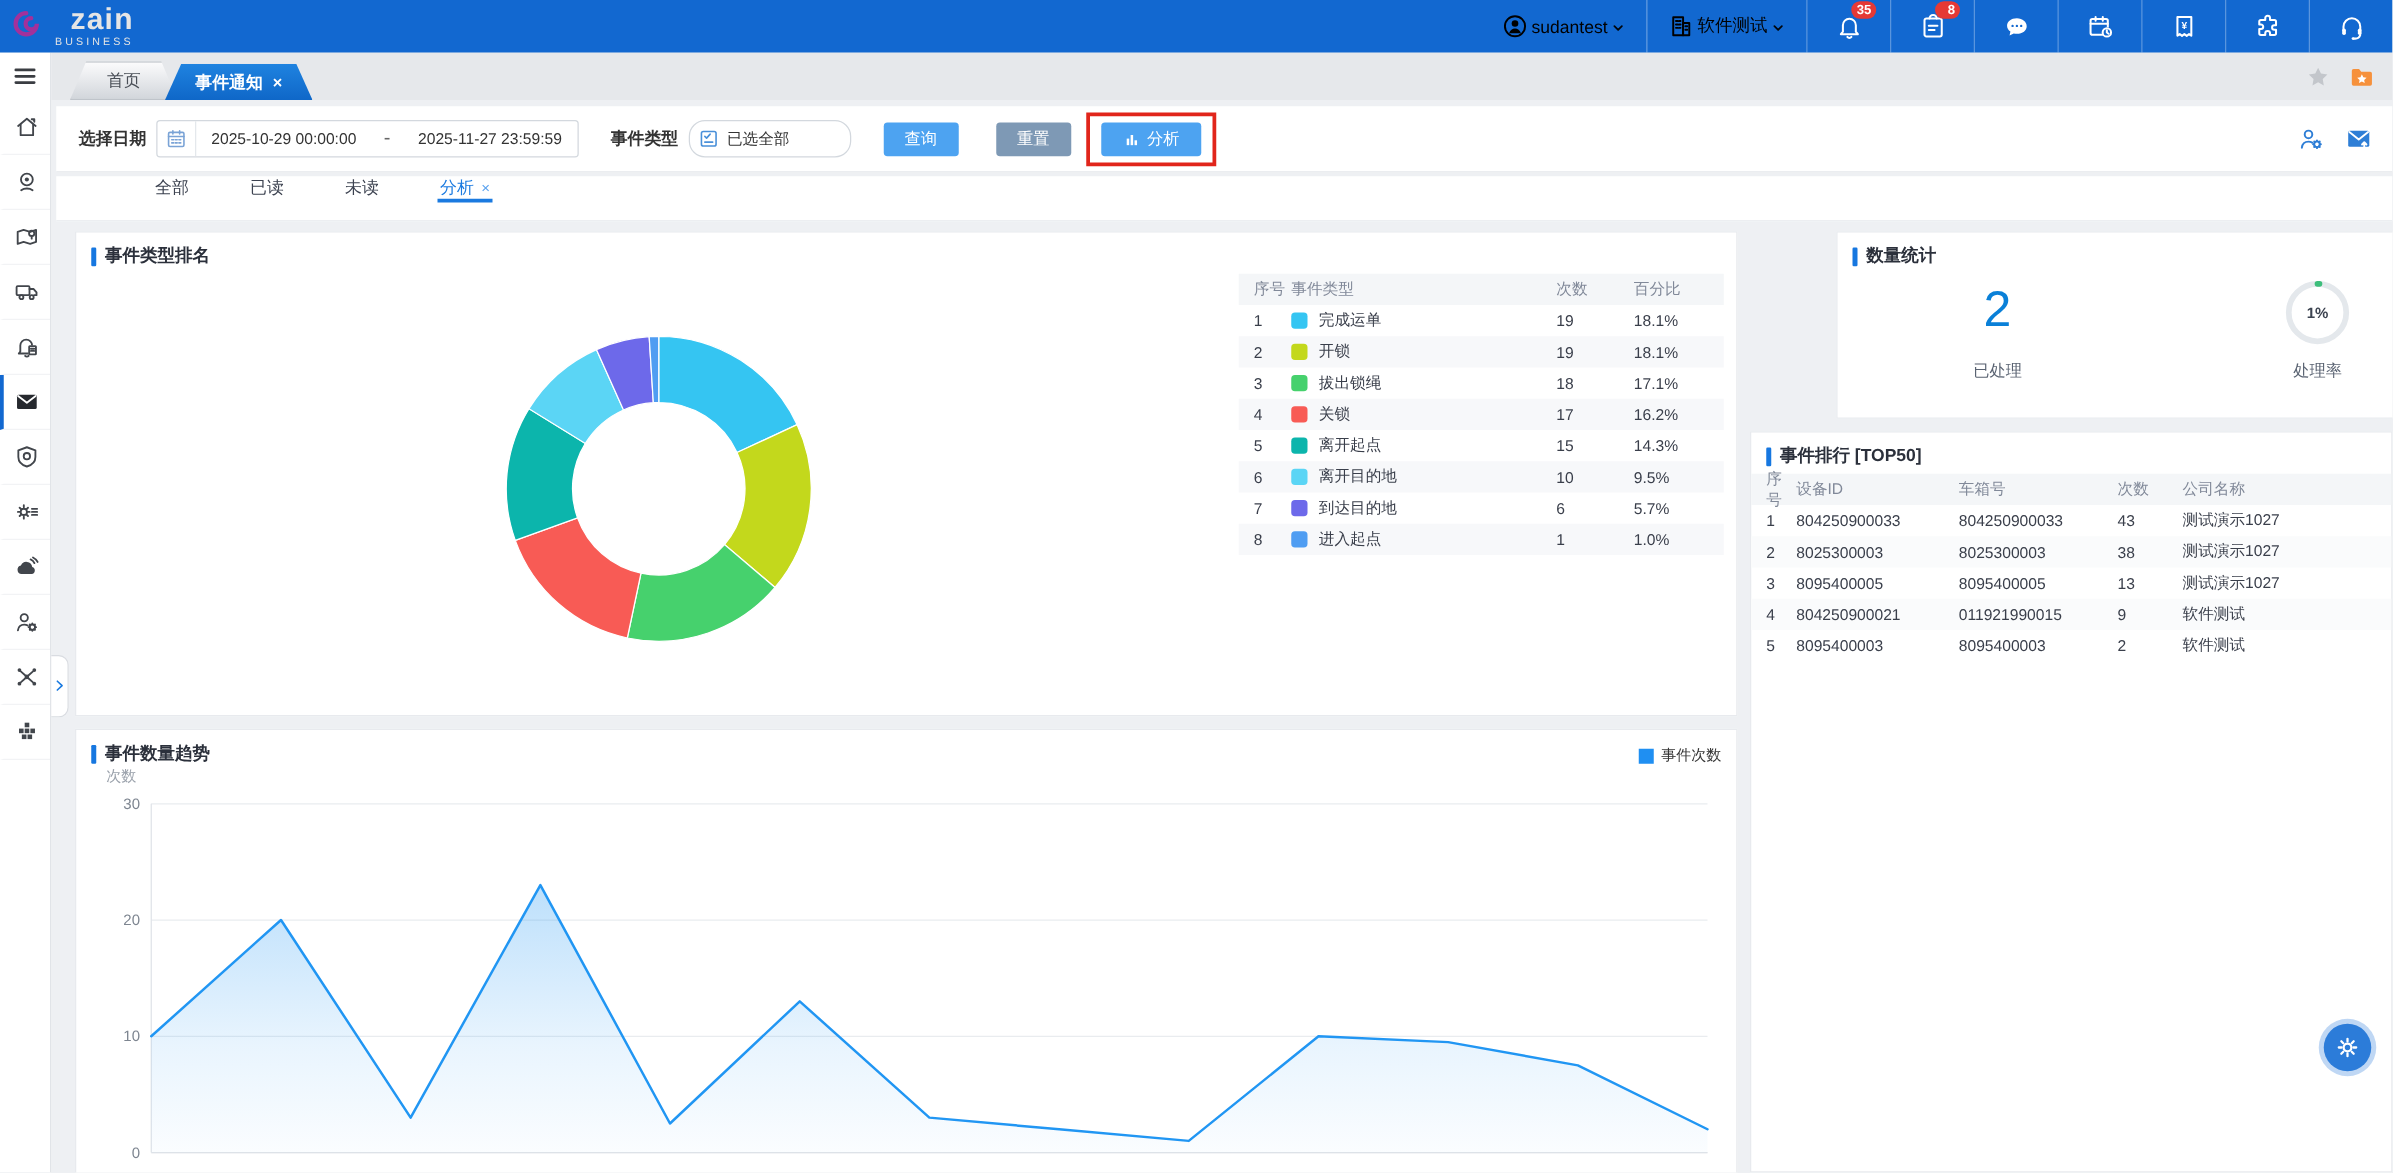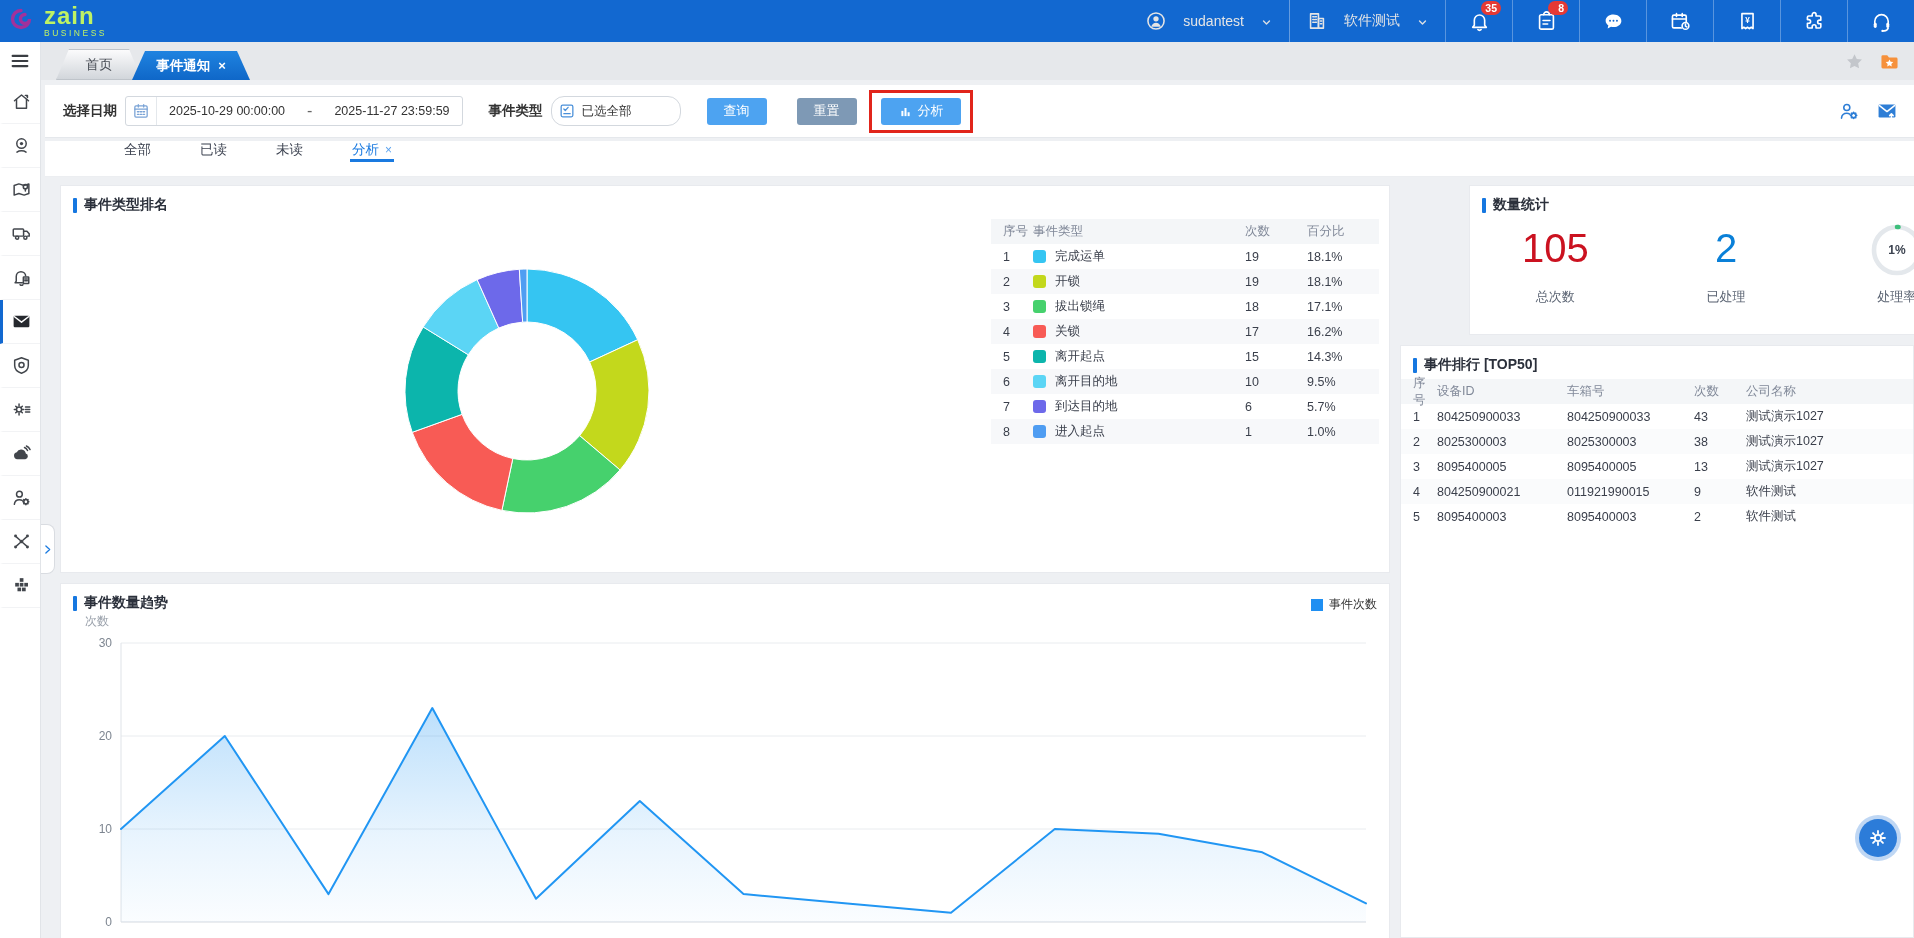--- a/index.html
+++ b/index.html
@@ -4,25 +4,25 @@
 <style>
   html,body{margin:0;padding:0;background:#eef0f3;}
   body{width:1914px;height:938px;overflow:hidden;font-family:"Liberation Sans","DejaVu Sans",sans-serif;color:#333;}
   .app{position:relative;width:1914px;height:938px;}
   .icon{display:inline-block;vertical-align:middle;}
 
   
   .app-header{position:absolute;left:0;top:0;width:100%;height:42px;background:#1268d0;display:flex;align-items:center;z-index:30;}
   .brand{display:flex;align-items:center;padding-left:10px;}
   .brand-swirl{margin-right:4px;}
-  .brand-text{line-height:1;color:#bef264;}
+  .brand-text{line-height:1;color:#e5e5e5;text-align:right;}
   .brand-name{font-size:24px;font-weight:bold;letter-spacing:1px;}
   .brand-sub{font-size:8.5px;letter-spacing:2.5px;margin-top:1px;}
   .header-right{margin-left:auto;display:flex;align-items:stretch;height:42px;}
-  .chip{display:flex;align-items:center;gap:16px;padding:0 16px;color:#e5e5e5;font-size:14px;cursor:pointer;}
+  .chip{display:flex;align-items:center;gap:2px;padding:0 16px;color:#000000;font-size:14px;cursor:pointer;}
   .chip .chev{opacity:.95;}
   .hdr-div{width:1px;background:rgba(255,255,255,.35);margin:0;}
   .tools{display:flex;align-items:stretch;}
   .tool-cell{position:relative;width:66px;display:flex;align-items:center;justify-content:center;color:#fff;border-left:1px solid rgba(255,255,255,.30);cursor:pointer;}
   .badge{position:absolute;top:1px;left:35px;min-width:12px;padding:1px 4px;background:#e53935;color:#fff;font-size:10.5px;line-height:12px;border-radius:8px;text-align:right;font-weight:bold;}
 
   
   .tab-strip{position:absolute;left:40px;top:42px;right:0;height:38px;background:#e6e8eb;z-index:20;}
   .tab{position:absolute;bottom:0;height:29px;display:flex;align-items:center;justify-content:center;gap:8px;font-size:13.5px;cursor:pointer;clip-path:polygon(13px 0,calc(100% - 13px) 0,100% 100%,0 100%);}
   .tab.idle{background:linear-gradient(#fbfbfc,#d2d6db);color:#4a4f57;border:1px solid #bfc4ca;}
@@ -482,24 +482,20 @@
     </div>
   </section>
 
   <section class="card stats-card">
     <div class="card-title">
         <span class="tbar"></span>
         <span>数量统计</span>
       </div>
     <div class="metrics" id="metrics-host">
         <div class="metric">
-          <span class="num" style="color:#cb1220">105</span>
-          <span class="lbl">总次数</span>
-        </div>
-        <div class="metric">
           <span class="num" style="color:#0a80d8">2</span>
           <span class="lbl">已处理</span>
         </div>
         <div class="metric gauge">
           <svg width="56" height="56" viewBox="0 0 56 56">
             <circle cx="28" cy="28" r="23" fill="none" stroke="#e4e8ec" stroke-width="4.6"></circle>
             <circle cx="28" cy="28" r="23" fill="none" stroke="#3dbe7b" stroke-width="4.6" stroke-linecap="round" stroke-dasharray="1.6 144.51326206513048" transform="rotate(-90 28 28)"></circle>
             <text x="28" y="32" text-anchor="middle" font-size="12" font-weight="bold" fill="#3c4350">1%</text>
           </svg>
           <span class="lbl">处理率</span>

